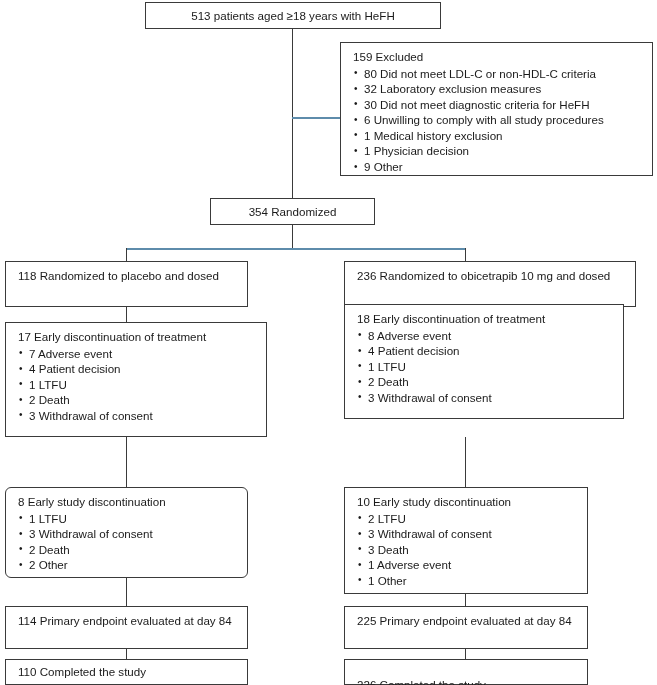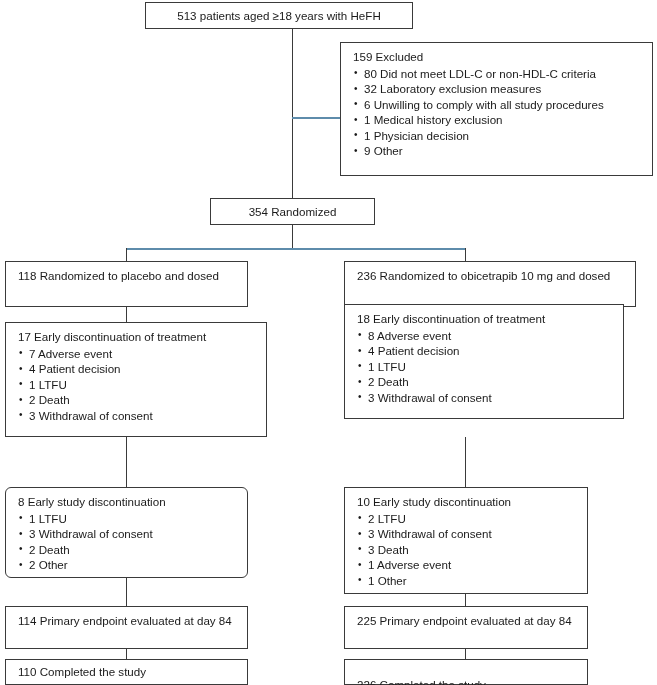--- a/index.html
+++ b/index.html
@@ -65,29 +65,30 @@
   <div class="ln v" style="left:126px;top:307px;height:15px;"></div>
   <div class="ln v" style="left:126px;top:437px;height:50px;"></div>
   <div class="ln v" style="left:126px;top:578px;height:28px;"></div>
   <div class="ln v" style="left:126px;top:649px;height:10px;"></div>
 
   <div class="ln v" style="left:465px;top:307px;height:15px;"></div>
   <div class="ln v" style="left:465px;top:437px;height:50px;"></div>
   <div class="ln v" style="left:465px;top:594px;height:12px;"></div>
   <div class="ln v" style="left:465px;top:649px;height:10px;"></div>
 
-  <div class="box center" style="left:145px;top:2px;width:268px;height:27px;padding-top:5px;">
+  <div class="box center" style="left:145px;top:2px;width:296px;height:27px;padding-top:5px;">
     <span class="hdr">513 patients aged ≥18 years with HeFH</span>
   </div>
 
   <div class="box" style="left:340px;top:42px;width:313px;height:134px;">
     <span class="hdr">159 Excluded</span>
     <ul>
       <li>80 Did not meet LDL-C or non-HDL-C criteria</li>
       <li>32 Laboratory exclusion measures</li>
+      <li>30 Did not meet diagnostic criteria for HeFH</li>
       <li>6 Unwilling to comply with all study procedures</li>
       <li>1 Medical history exclusion</li>
       <li>1 Physician decision</li>
       <li>9 Other</li>
     </ul>
   </div>
 
   <div class="box center" style="left:210px;top:198px;width:165px;height:27px;padding-top:5px;">
     <span class="hdr">354 Randomized</span>
   </div>

